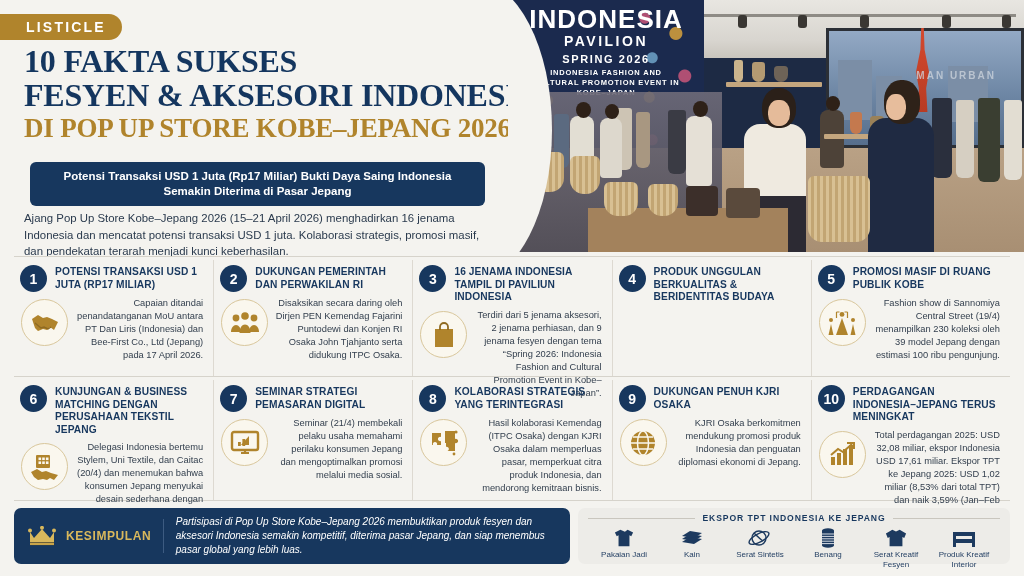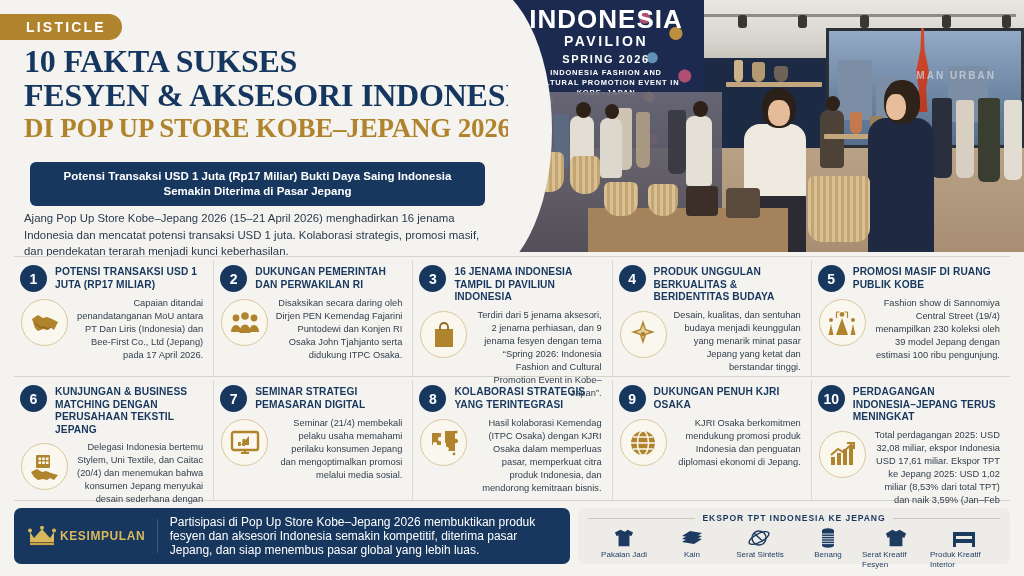--- a/index.html
+++ b/index.html
@@ -135,37 +135,37 @@
   }
   .icon-circle svg { display:block; }
   .card-text { font-size:9.3px; line-height:13px; color:#34404f; flex:1; }
 
   
   .concl {
     position:absolute; left:14px; top:508px; width:556px; height:56px;
     background:#17375e; border-radius:7px; display:flex; align-items:center;
     padding:0 14px;
   }
-  .concl-left { display:flex; align-items:center; gap:4px; padding-right:12px; }
+  .concl-left { display:flex; align-items:center; gap:10px; padding-right:12px; }
   .crown-ico { width:28px; height:20px; }
   .concl-label { color:#d9b85c; font-weight:800; font-size:12px; letter-spacing:.6px; }
   .concl-div { width:1px; height:34px; background:#3d5b81; margin-right:12px; }
-  .concl-text { color:#fff; font-size:12px; line-height:14px; }
+  .concl-text { color:#fff; font-size:10px; line-height:14px;font-style:italic; }
 
   .export {
     position:absolute; left:578px; top:508px; width:432px; height:56px;
     background:#edecE8; border-radius:7px; padding:5px 10px 0;
   }
   .export-head { display:flex; align-items:center; gap:7px; }
   .export-head .ln { flex:1; height:1px; background:#c9c6be; }
   .export-title { font-size:8.6px; font-weight:800; color:#17375e; letter-spacing:.9px; white-space:nowrap;}
   .export-items { display:flex; justify-content:space-between; margin-top:3px; padding:0 2px; }
   .exp-item { display:flex; flex-direction:column; align-items:center; width:70px; }
   .exp-ico { height:22px; display:flex; align-items:flex-end; justify-content:center; }
-  .exp-label { font-size:8px; color:#1d3a5f; line-height:9.5px; margin-top:2px; font-weight:500;}
+  .exp-label { font-size:8px; color:#1d3a5f; text-align:center; line-height:9.5px; margin-top:2px; font-weight:500;}
 </style>
 </head>
 <body>
 
 <div id="page">
 
   <div class="hero-photo">
     <div class="photo-inner">
       <div class="ph-ceiling"></div>
       <div class="ph-track"></div>
@@ -317,32 +317,20 @@
               </svg>
           </div>
           <div class="card-text">Terdiri dari 5 jenama aksesori, 2 jenama perhiasan, dan 9 jenama fesyen dengan tema “Spring 2026: Indonesia Fashion and Cultural Promotion Event in Kobe–Japan”.</div>
         </div>
       </div>
 
       <div class="card">
         <div class="card-head">
           <div class="num-badge">4</div>
           <div class="card-title">PRODUK UNGGULAN BERKUALITAS &amp; BERIDENTITAS BUDAYA</div>
-        </div>
-        <div class="card-body">
-          <div class="icon-circle">
-            <svg width="30" height="30" viewBox="0 0 30 30">
-                <g fill="#b0842c">
-                  <path d="M15 1l3 9 9 3-9 3-3 9-3-9-9-3 9-3z"></path>
-                  <path d="M15 6l2 5 5 2-5 2-2 5-2-5-5-2 5-2z" fill="#e3cf9d"></path>
-                  <circle cx="15" cy="15" r="2.2" fill="#b0842c"></circle>
-                </g>
-              </svg>
-          </div>
-          <div class="card-text">Desain, kualitas, dan sentuhan budaya menjadi keunggulan yang menarik minat pasar Jepang yang ketat dan berstandar tinggi.</div>
         </div>
       </div>
 
       <div class="card">
         <div class="card-head">
           <div class="num-badge">5</div>
           <div class="card-title">PROMOSI MASIF DI RUANG PUBLIK KOBE</div>
         </div>
         <div class="card-body">
           <div class="icon-circle">

